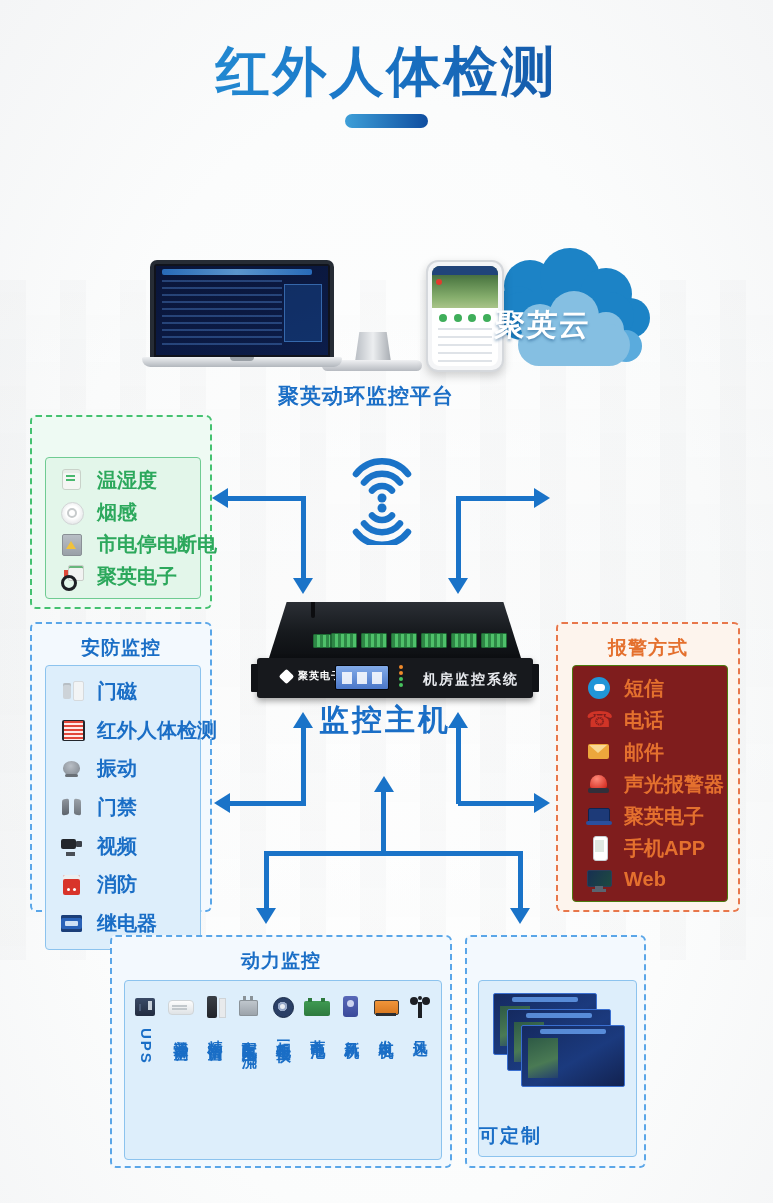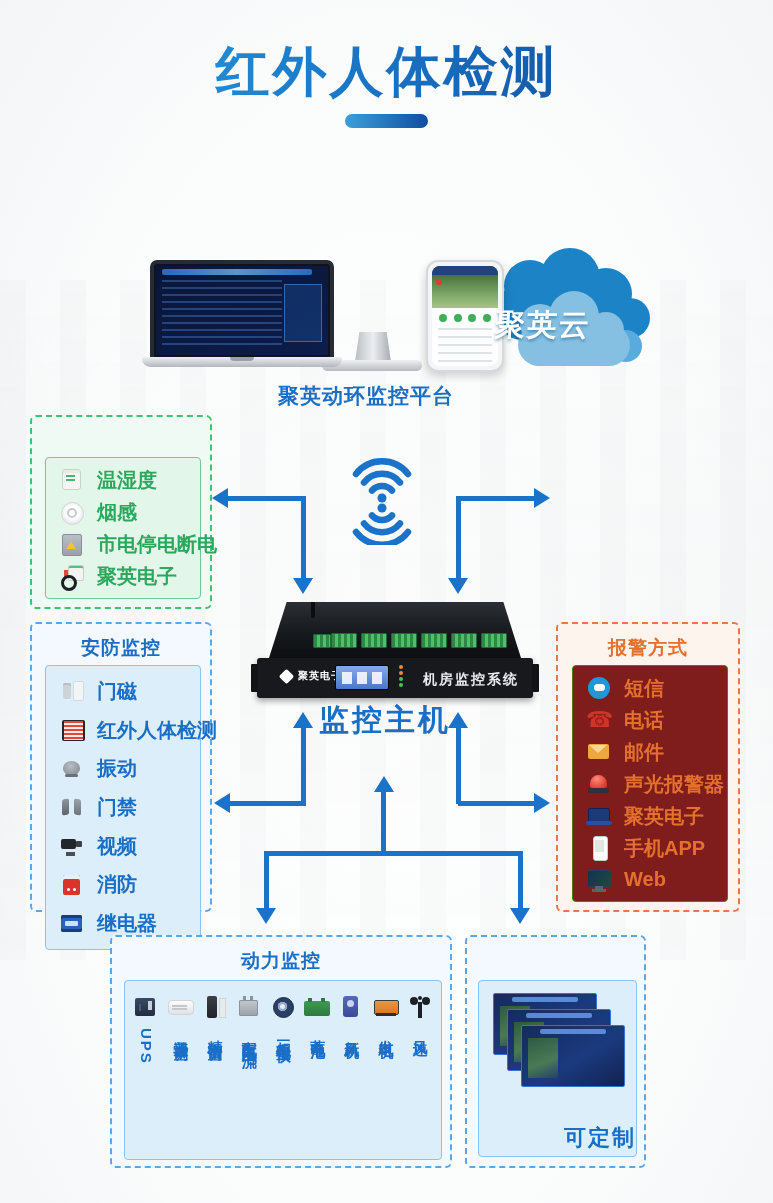--- a/index.html
+++ b/index.html
@@ -142,21 +142,21 @@
   
   .pitems{display:flex;justify-content:space-evenly;align-items:flex-start;padding-top:13px;height:100%}
   .pitem{display:flex;flex-direction:column;align-items:center;gap:8px}
   .vlbl{writing-mode:vertical-rl;text-orientation:mixed;color:var(--tb);font-size:15px;font-weight:600;letter-spacing:2px}
   
   .shots{position:relative;height:118px;margin:10px}
   .shot{position:absolute;width:104px;height:62px;background:linear-gradient(150deg,#152a60,#1b3a7e 55%,#122250);
     border:1px solid #3a6fd0;border-radius:2px;overflow:hidden}
   .shot::before{content:"";position:absolute;left:18%;top:3px;width:64%;height:5px;background:rgba(110,170,250,.75);border-radius:2px}
   .shot::after{content:"";position:absolute;left:6px;top:12px;width:30px;height:40px;background:linear-gradient(160deg,#2e5a46,#4a7a54 60%,#24406e)}
-  .custom-caption{text-align:right;color:var(--tb);font-size:22px;font-weight:700;margin-top:14px;letter-spacing:2px}
+  .custom-caption{text-align:left;color:var(--tb);font-size:19px;font-weight:700;margin-top:14px;letter-spacing:2px}
   
   .ic{position:relative;width:26px;height:26px;flex:0 0 26px;display:inline-block}
   .ic::before,.ic::after{content:"";position:absolute}
   .ic-temp::before{left:3px;top:2px;width:17px;height:19px;background:#f5f6f4;border:1px solid #c9d2c9;border-radius:3px;box-shadow:inset 0 3px 0 #e7ece7}
   .ic-temp::after{left:7px;top:8px;width:9px;height:2px;background:#49b86e;box-shadow:0 4px 0 #49b86e,4px 14px 0 -1px #8a8f94}
   .ic-smoke::before{left:2px;top:3px;width:21px;height:21px;background:radial-gradient(circle at 50% 45%,#fff 40%,#e9ebec 70%,#d7dadb 100%);border:1px solid #d2d5d6;border-radius:50%}
   .ic-smoke::after{left:8px;top:9px;width:6px;height:6px;border:2px solid #c7cbcc;border-radius:50%;background:#fff}
   .ic-meter::before{left:3px;top:3px;width:18px;height:20px;background:linear-gradient(#b9bfc6,#9aa1a8);border-radius:2px;border:1px solid #8a9096}
   .ic-meter::after{left:7px;top:10px;border-left:5px solid transparent;border-right:5px solid transparent;border-bottom:8px solid #f0c23c}
   .ic-leak::before{left:9px;top:2px;width:14px;height:14px;background:#f2f3f2;border:1px solid #c9cec9;border-radius:2px;

